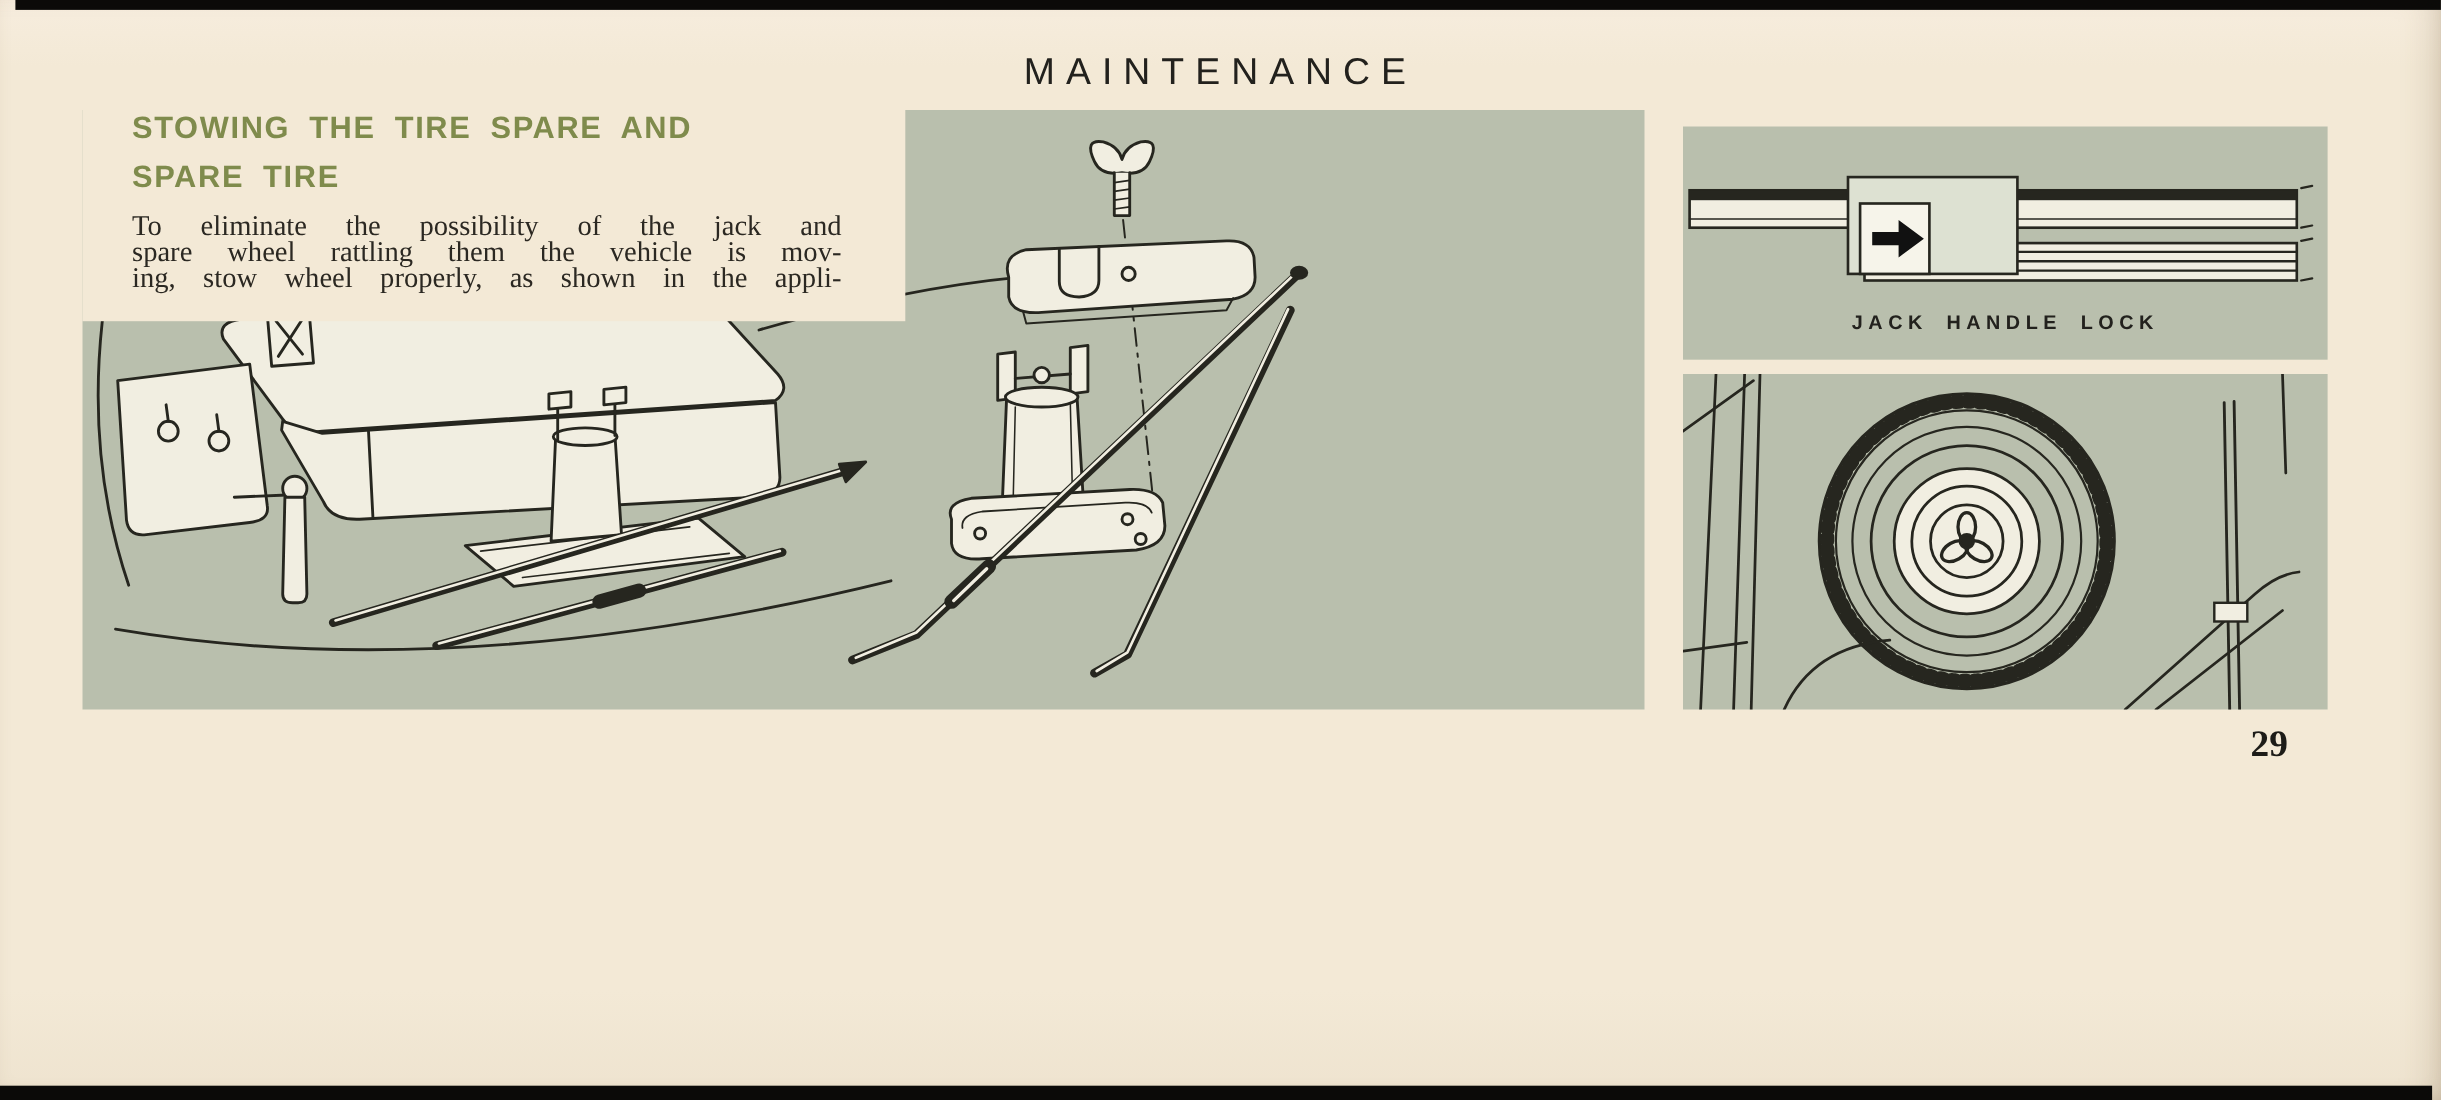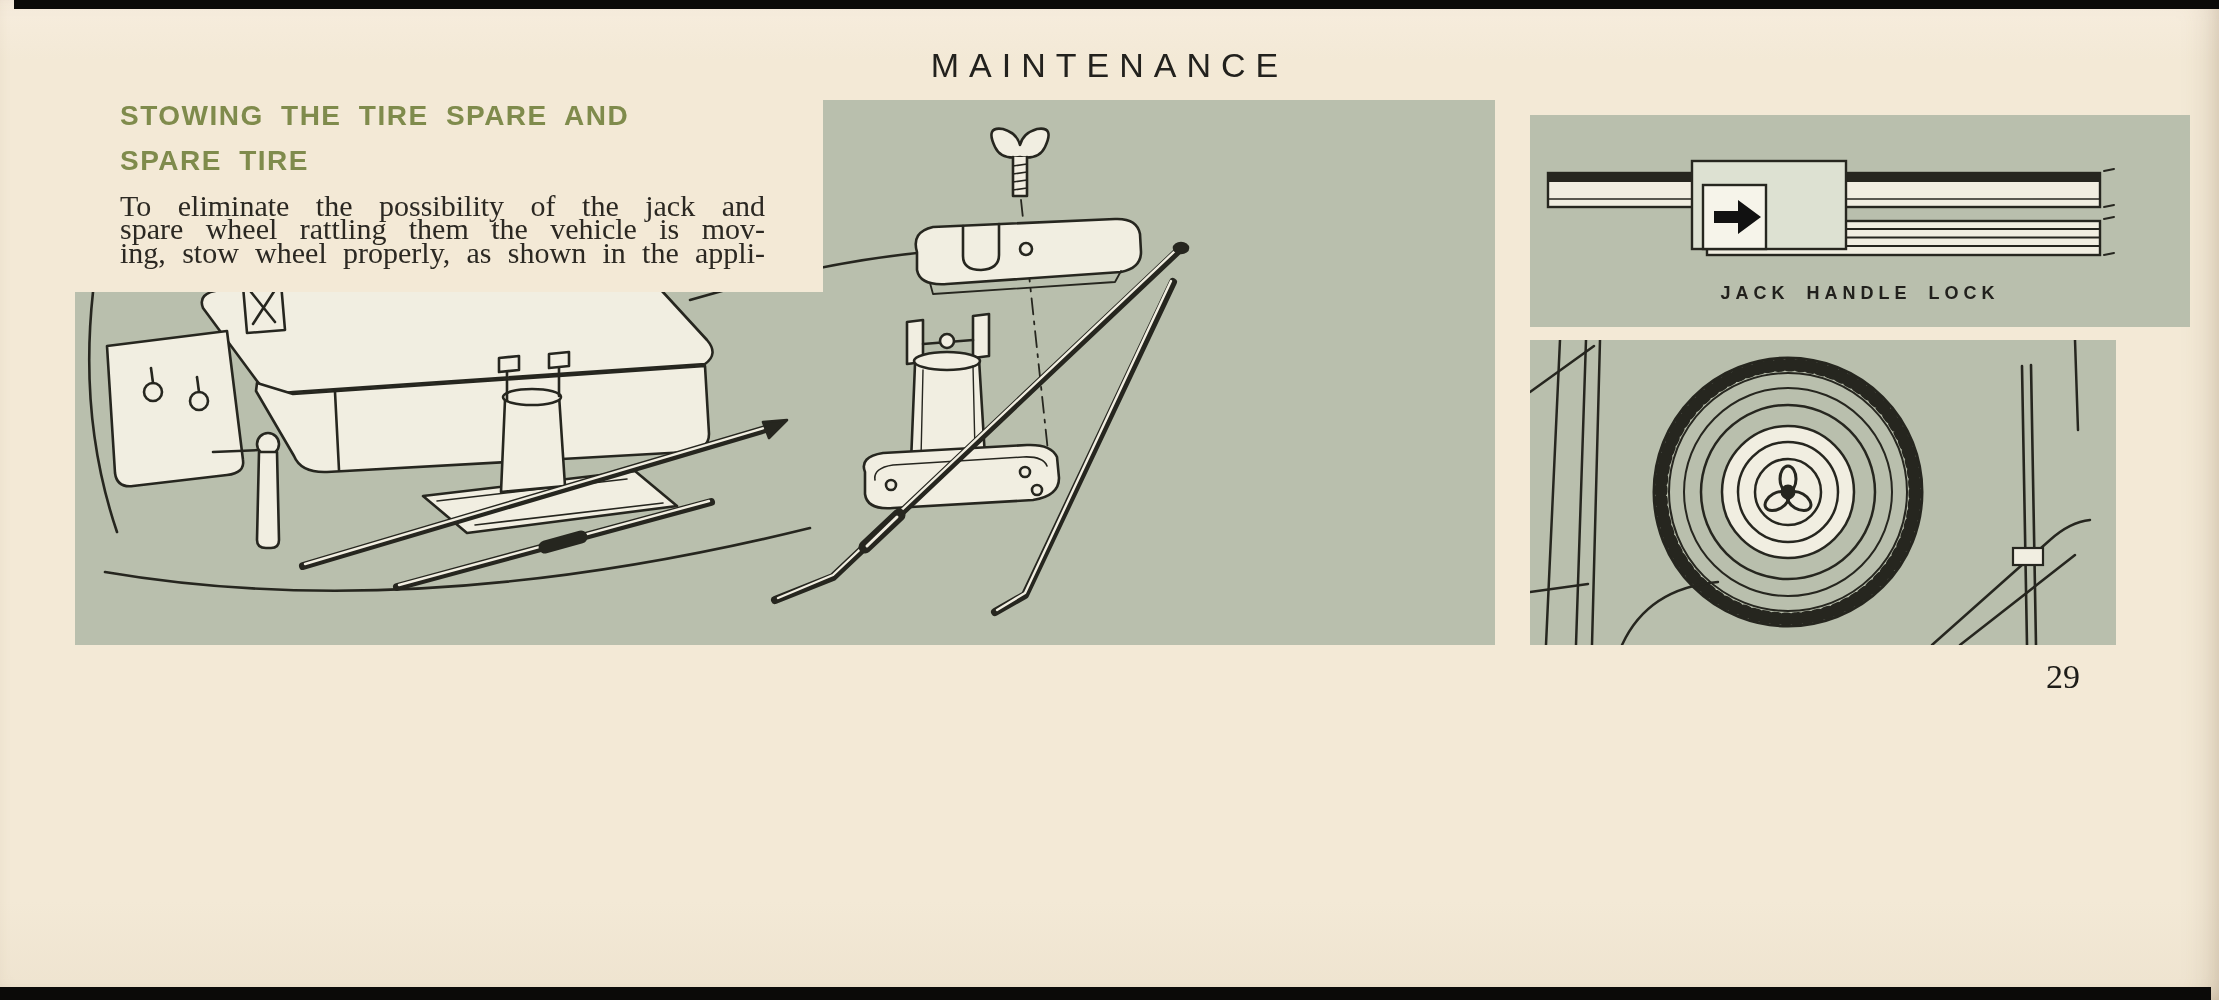--- a/index.html
+++ b/index.html
@@ -17,41 +17,41 @@
   .title{
     position:absolute;top:46px;left:0;width:100%;
     text-align:center;margin:0;
     font-size:34px;font-weight:400;letter-spacing:10px;
     color:#22211d;
   }
 
   .panel{position:absolute;background:#b9bfad;}
   .fig-main{left:75px;top:100px;width:1420px;height:545px;}
   .notch{position:absolute;left:75px;top:100px;width:748px;height:192px;background:#f3e9d6;}
-  .fig-lock{left:1530px;top:115px;width:648px;height:212px;padding-left:12px;}
+  .fig-lock{left:1530px;top:115px;width:586px;height:212px;}
   .fig-wheel{left:1530px;top:340px;width:586px;height:305px;}
 
   .text-block{position:absolute;left:120px;top:94px;width:652px;}
   .section-heading{
     margin:0;font-size:28px;line-height:1.6;font-weight:bold;
     letter-spacing:1.5px;word-spacing:8px;color:#7f8b4c;
   }
   .body-copy{margin-top:10px;font-family:"Liberation Serif",serif;
-    font-size:30px;line-height:23.5px;color:#2b2822;}
+    font-size:26px;line-height:23.5px;color:#2b2822;}
   .body-line{width:645px;}
   .jl{text-align:justify;text-align-last:justify;}
 
   .caption{
     position:absolute;top:168px;left:0;width:100%;text-align:center;
     font-size:18px;font-weight:600;letter-spacing:5px;word-spacing:7px;color:#22211d;
   }
 
   .page-number{
     position:absolute;left:2046px;top:658px;
-    font-family:"Liberation Serif",serif;font-weight:normal;
+    font-family:"Liberation Serif",serif;font-weight:bold;
     font-size:34px;color:#1d1c18;
   }
   svg{display:block;}
 </style>
 </head>
 <body>
 
 <div class="page">
 
   <div class="bar-top"></div>

